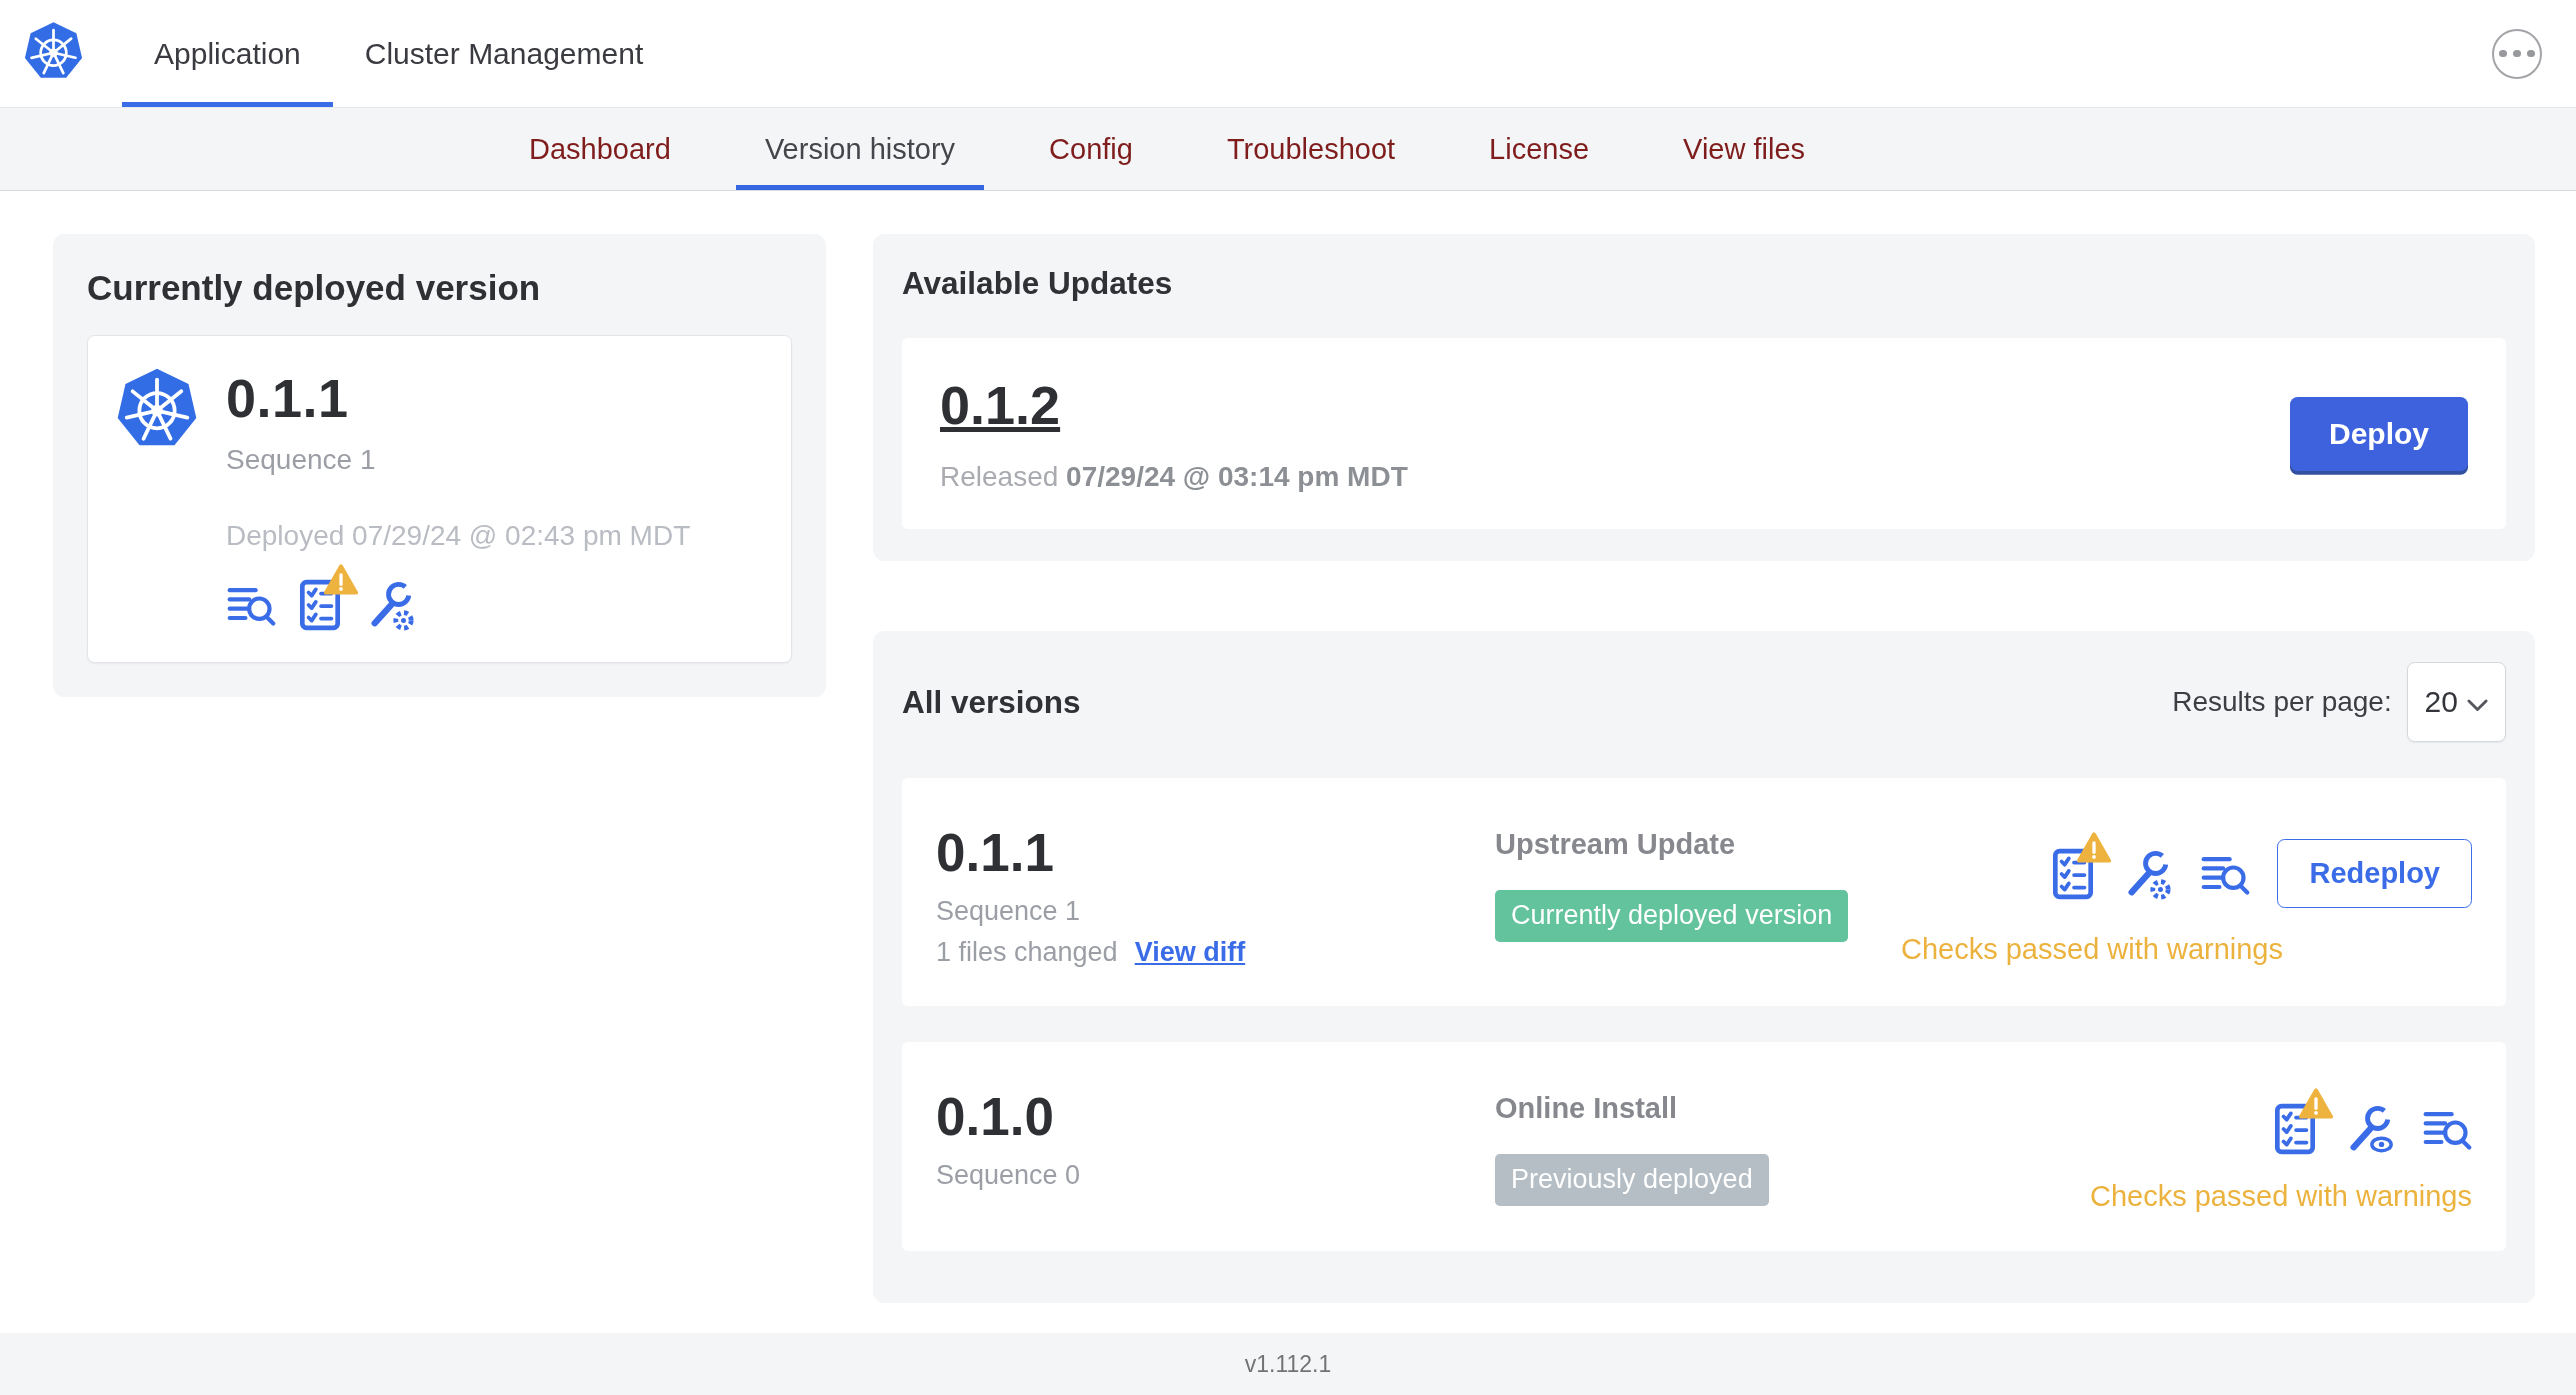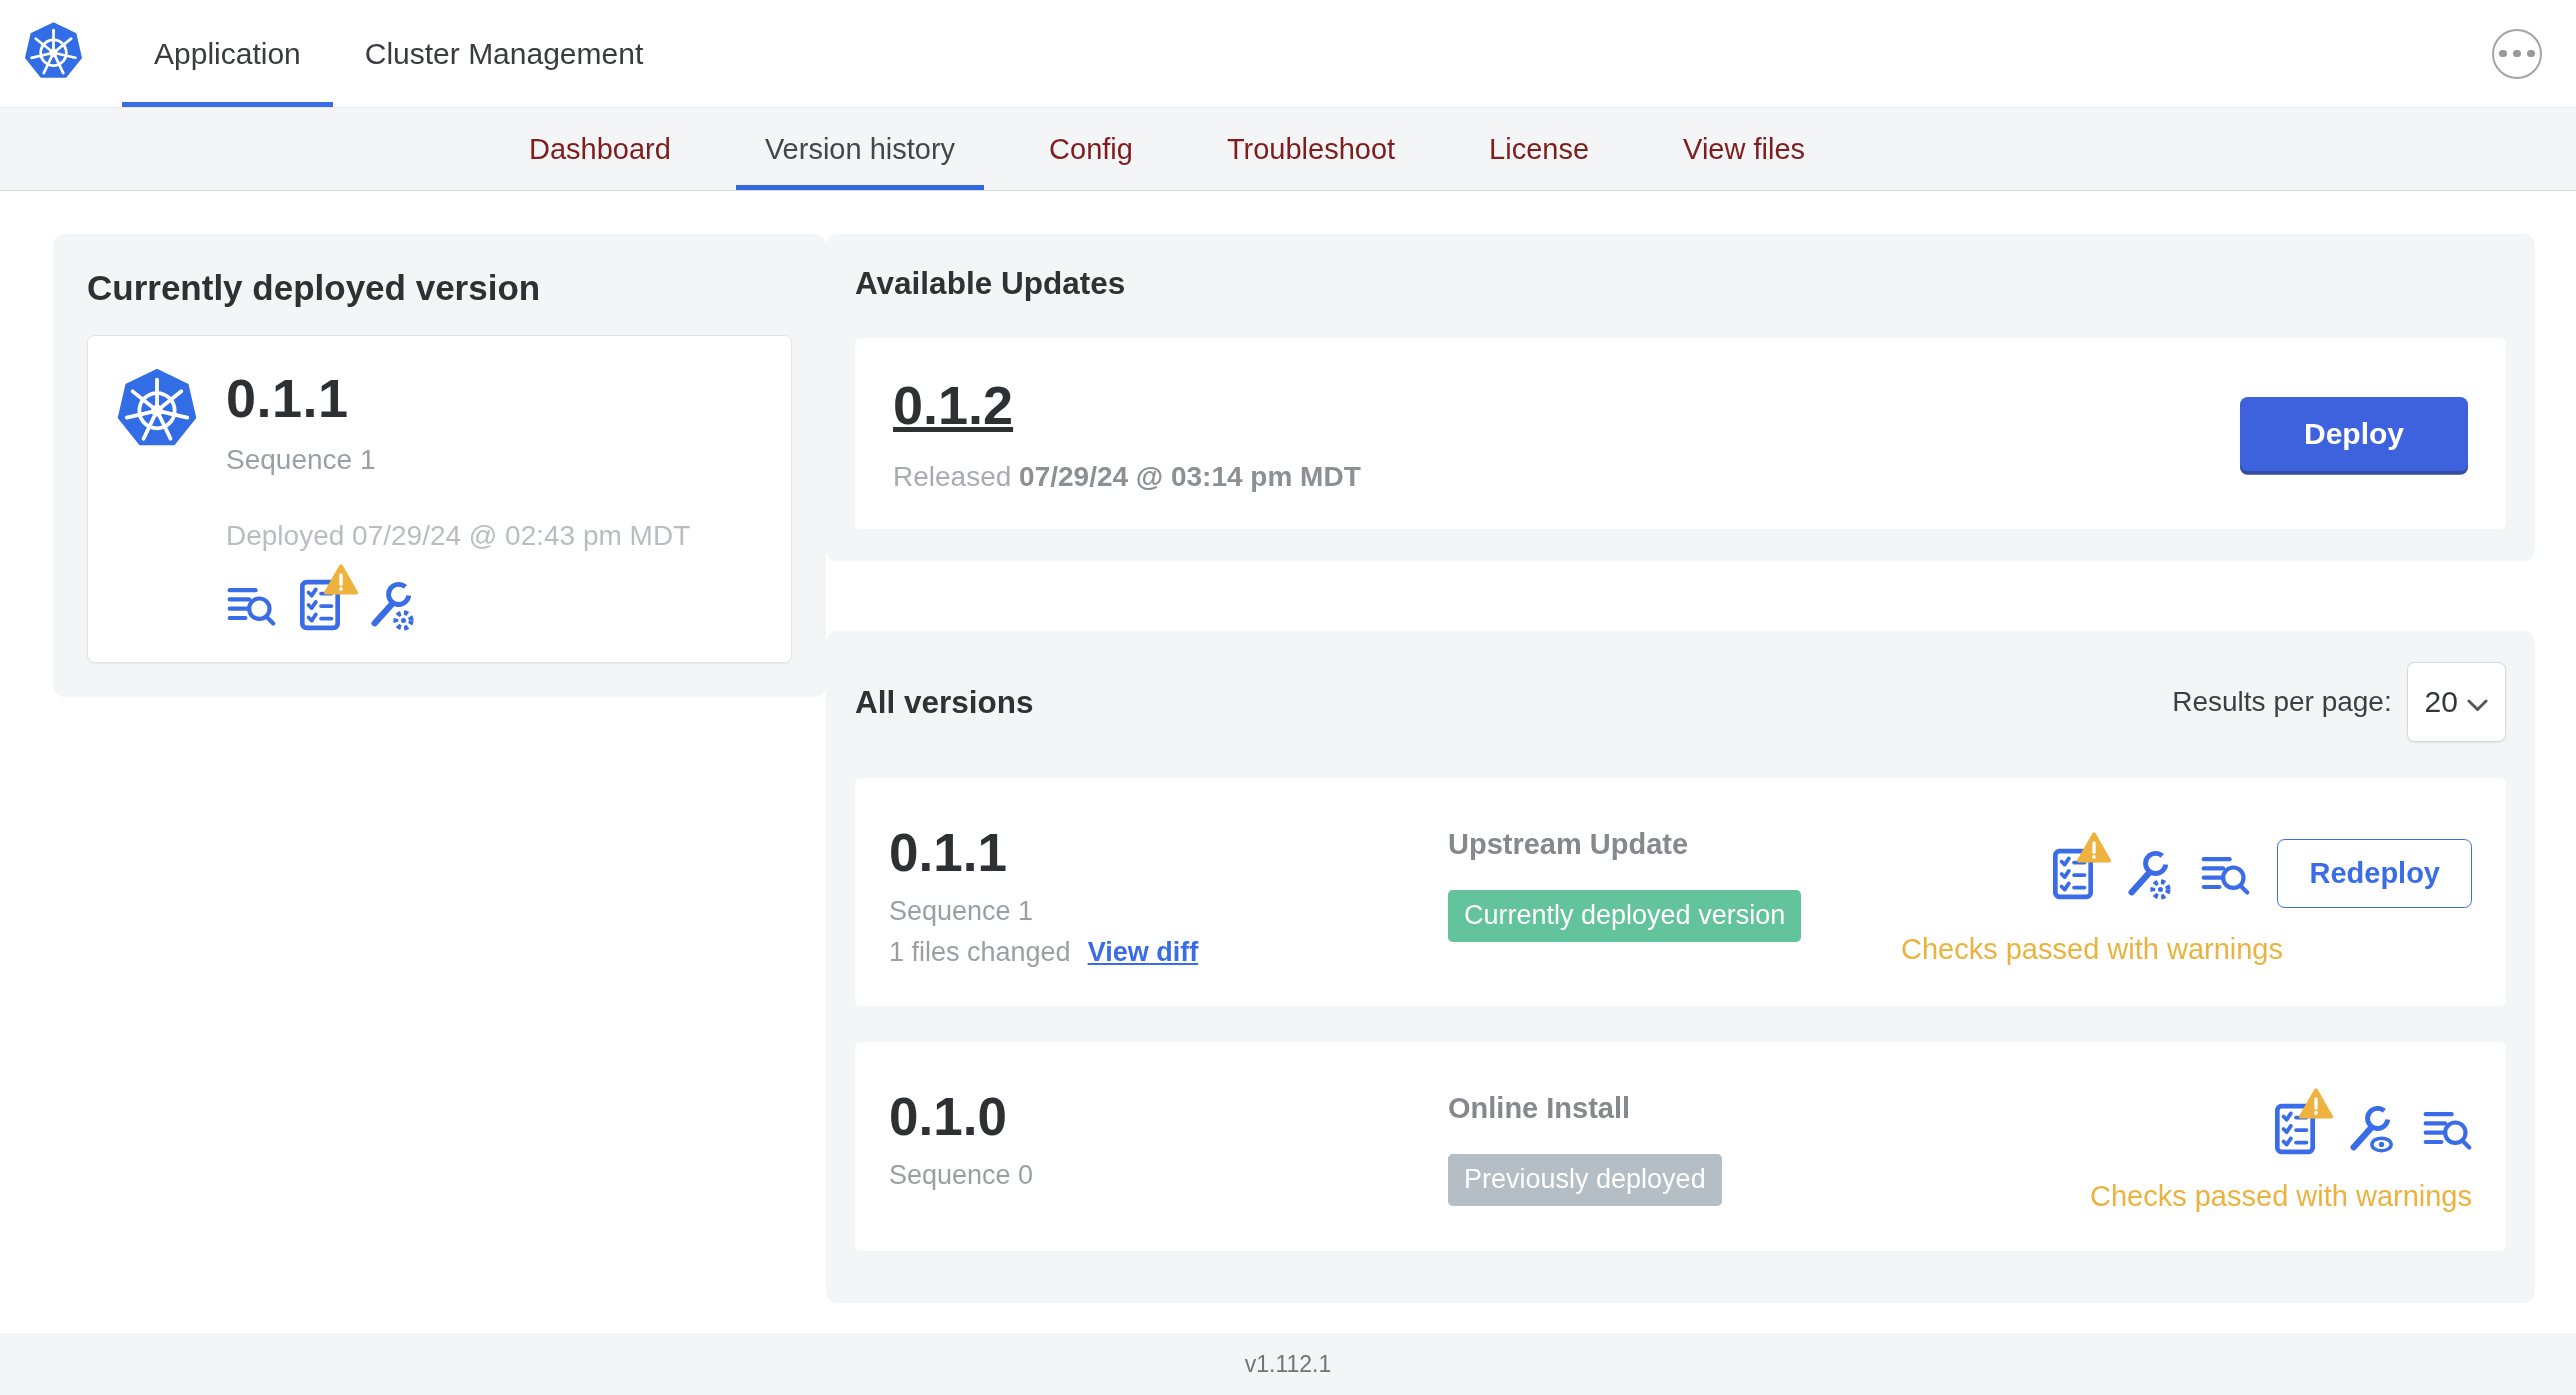--- a/index.html
+++ b/index.html
@@ -20,21 +20,21 @@
   .ellipsis-btn i { width:7.6px; height:7.6px; border-radius:50%; background:#98999d; }
 
   
   .subnav { height:84px; background:#f4f5f7; border-top:1px solid #e7e8eb; border-bottom:1px solid #d9dade;
     display:flex; align-items:stretch; padding-left:500px; }
   .sub-tab { display:flex; align-items:center; padding:0 29px; margin-right:36px; font-size:29px;
     color:#7f1d1d; cursor:pointer; border-bottom:5.7px solid transparent; padding-top:5.7px; }
   .sub-tab.active { color:#44464b; font-weight:500; border-bottom-color:#3567e3; }
 
   
-  .main { display:flex; align-items:flex-start; padding:43px 41px 0 53px; }
+  .main { display:flex; align-items:flex-start; padding:43px 41px 0 53px; gap:47px; }
   .gray-card { background:#f4f5f7; border-radius:11.5px; }
 
   
   .deployed-card { width:773px; padding:34px; flex:none; }
   .deployed-card h2 { font-size:35px; font-weight:700; color:#2e3034; margin-bottom:27px; }
   .deployed-inner { background:#fff; border:1px solid #e2e4e9; border-radius:7.6px;
     box-shadow:0 1px 1.9px rgba(0,0,0,.05); padding:31px 27px; display:flex; gap:27px; }
   .deployed-info .ver-big { font-size:54px; font-weight:700; color:#2e3033; letter-spacing:0.5px; }
   .deployed-info .seq { font-size:28px; color:#9b9ea5; margin-top:15.3px; }
   .deployed-info .deployed-at { font-size:28px; color:#b9bcc2; margin-top:44px; }
@@ -43,21 +43,21 @@
   
   .right-col { flex:1; display:flex; flex-direction:column; }
   .updates-card { padding:31px 29px 32px; }
   .updates-card h2, .allversions-card h2 { font-size:31.5px; font-weight:600; color:#2f3135; }
   .update-row { margin-top:36px; background:#fff; border-radius:5.7px; padding:36px 38px; display:flex; align-items:center; }
   .update-row .ver-big { font-size:54px; font-weight:700; color:#2e3033;text-decoration:underline; }
   .released-line { margin-top:25px; font-size:28px; color:#a9abb0; }
   .released-line b { color:#8c8f94; font-weight:700;margin-top:16px; }
   .update-spacer { flex:1; }
   .deploy-btn { background:#3e62de; color:#fff; font-size:30px; font-weight:700;
-    font-family:inherit; border:none; border-radius:7.6px; padding:20px 64px;
+    font-family:inherit; border:none; border-radius:7.6px; padding:20px 39px;
     box-shadow:0 3.8px 0 #32509f; cursor:pointer; }
 
   .allversions-card { margin-top:70px; padding:31px 29px 52px; }
   .allversions-head { display:flex; align-items:center; }
   .allversions-spacer { flex:1; }
   .results-label { font-size:28px; color:#3c3e43; margin-right:15.3px; }
   .results-select { width:99px; height:80px; background:#fff; border:1px solid #d4d7dc; border-radius:7.6px;
     box-shadow:0 1px 1.9px rgba(0,0,0,.06); display:flex; align-items:center; justify-content:center; gap:9.5px;
     font-size:30px; color:#33353a; cursor:pointer; }
 

